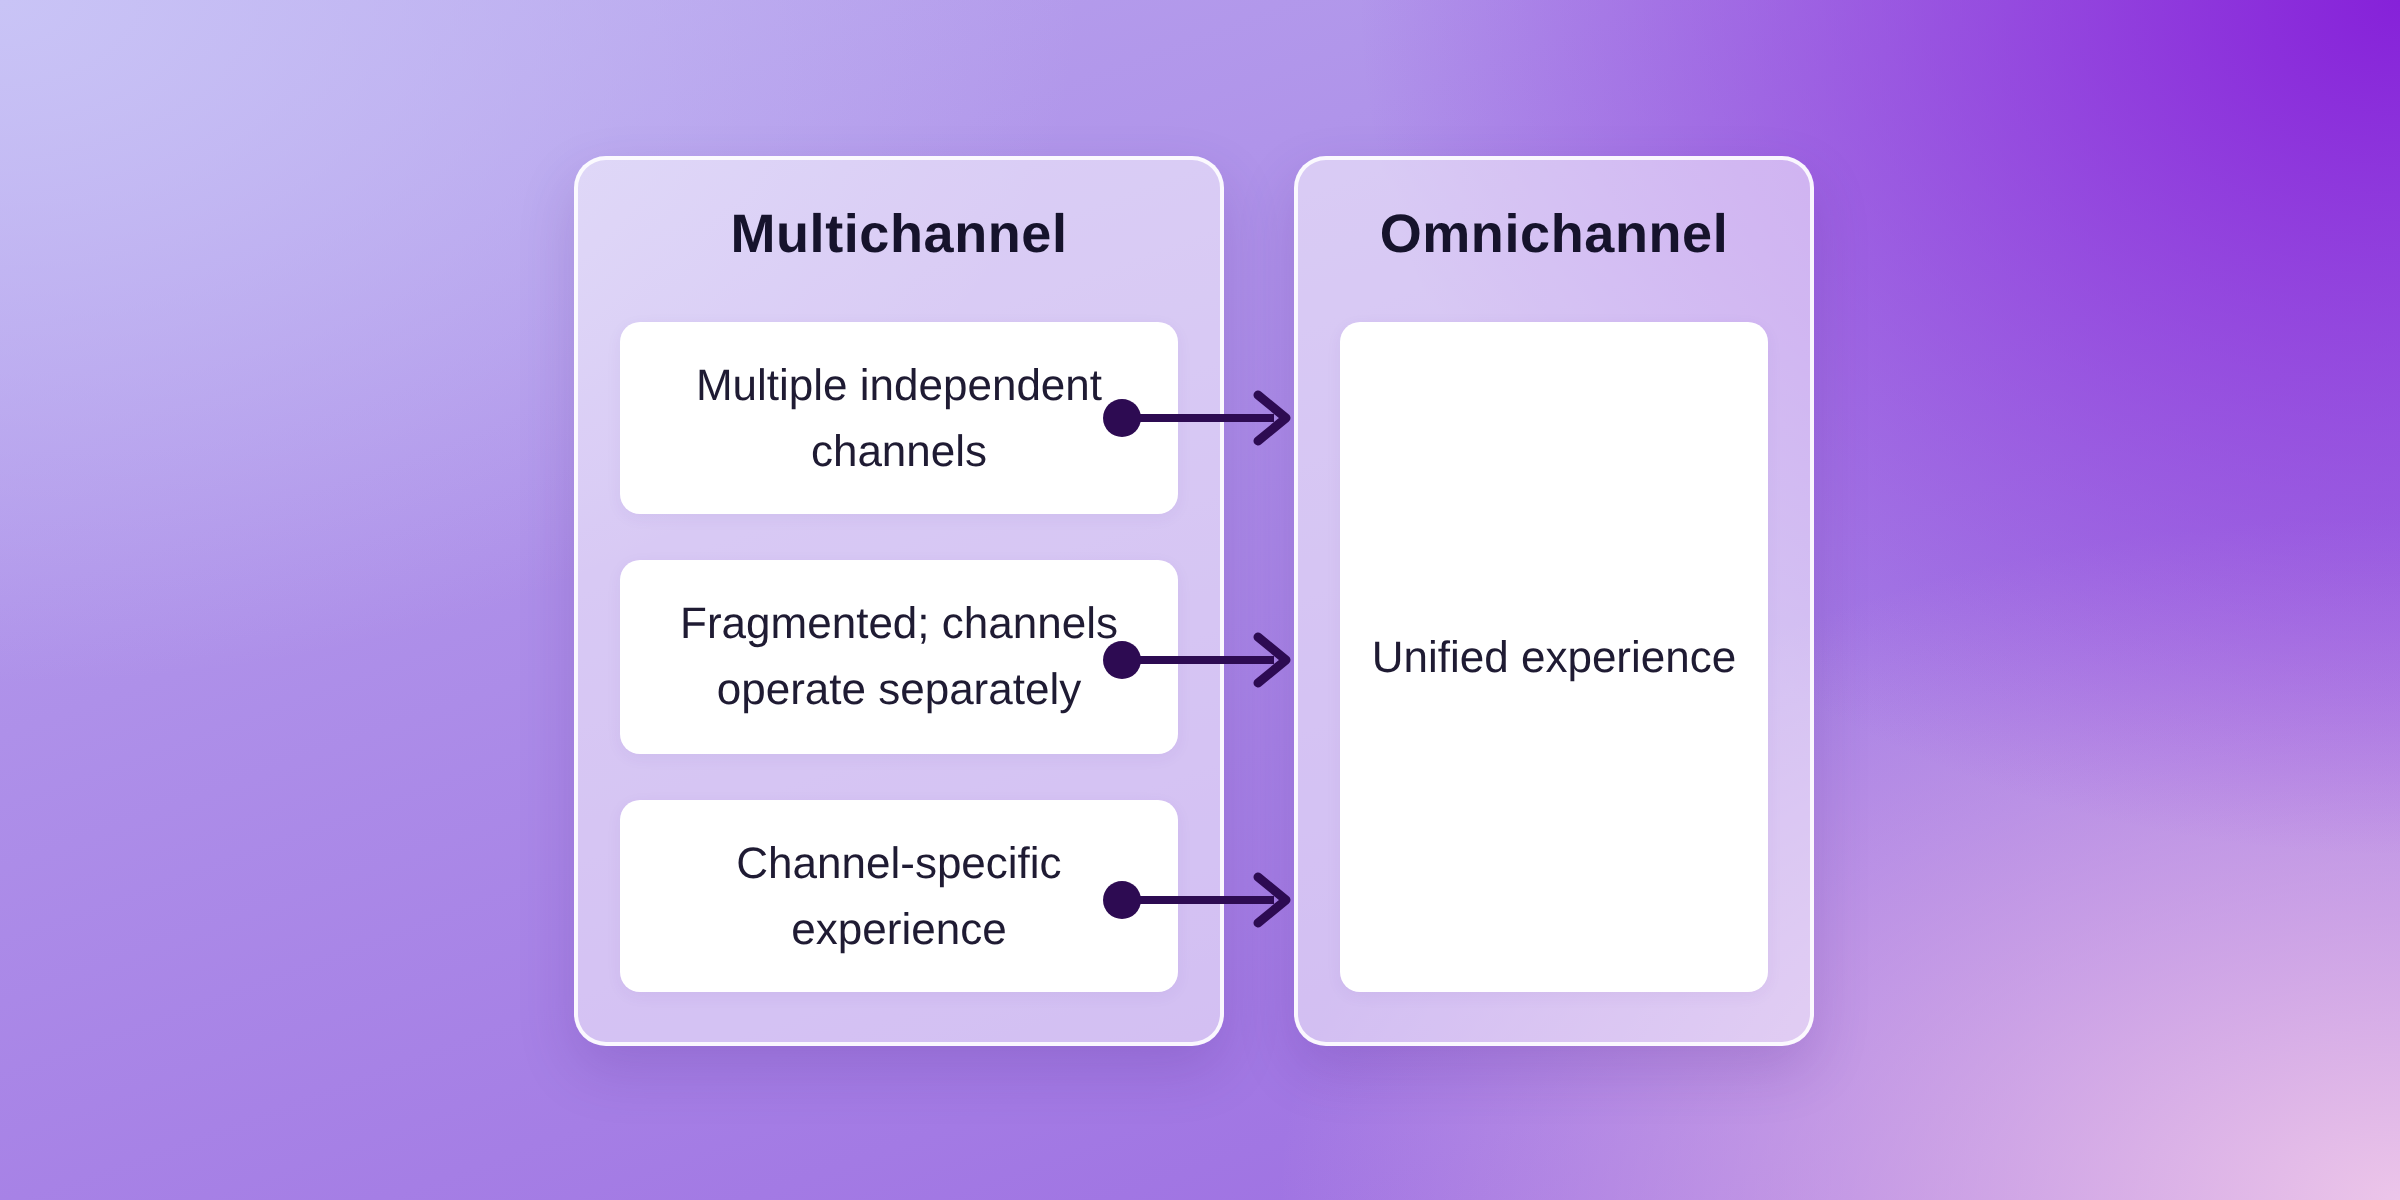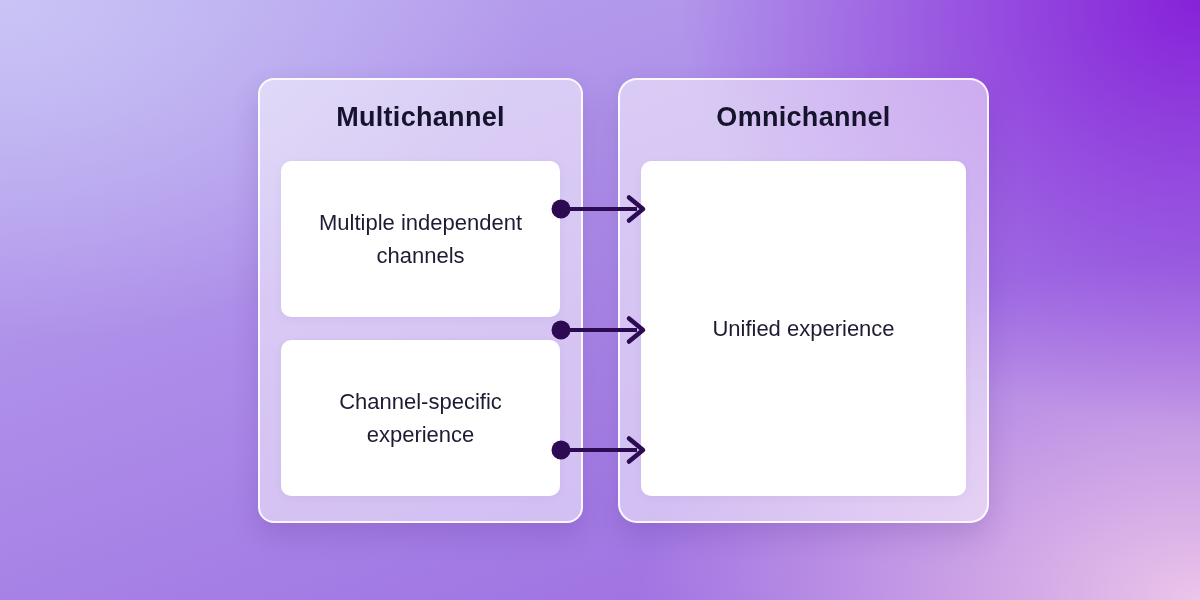--- a/index.html
+++ b/index.html
@@ -14,23 +14,24 @@
       radial-gradient(78% 95% at 100% 100%, var(--bgBottomRight,#ecc5e9) 0%, rgba(236,197,233,0) 60%),
       linear-gradient(160deg, #b9a6ee 0%, var(--bgBottomLeft,#9a68e0) 100%);
   }
   .panel{
     position:absolute;top:78px;height:445px;
     background:rgba(255,255,255,0.52);
     border:2px solid rgba(255,255,255,0.88);
     border-radius:16px;
     box-shadow:0 12px 28px rgba(70,25,130,0.18);
     box-sizing:border-box;
+    margin-left:29px;
   }
   .panel-left{left:258px;width:325px;}
-  .panel-right{left:618px;width:371px;border-radius:19px;}
+  .panel-right{left:618px;width:260px;}
   .panel-title{
     margin:0;position:absolute;top:22px;left:0;right:0;
     text-align:center;
     font-size:27px;font-weight:700;letter-spacing:.3px;
     color:var(--headingText,#16132c);
   }
   .cards{
     position:absolute;left:21px;right:21px;top:81px;bottom:25px;
     display:flex;flex-direction:column;gap:23px;justify-content:space-between;
   }
@@ -54,20 +55,22 @@
 </head>
 <body>
 
 <div class="canvas">
 
   <section class="panel panel-left">
     <h2 class="panel-title">Multichannel</h2>
     <div class="cards">
       <div class="card">Multiple independent
 channels</div>
+      <div class="card">Fragmented; channels
+operate separately</div>
       <div class="card">Channel-specific
 experience</div>
     </div>
   </section>
 
   <section class="panel panel-right">
     <h2 class="panel-title">Omnichannel</h2>
     <div class="cards">
       <div class="card">Unified experience</div>
     </div>

